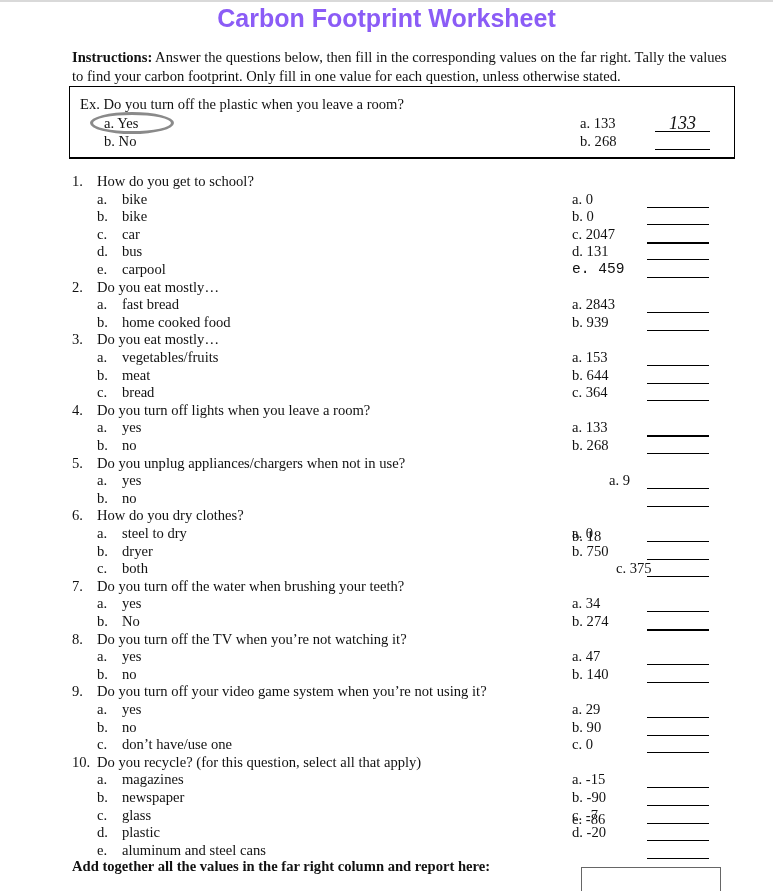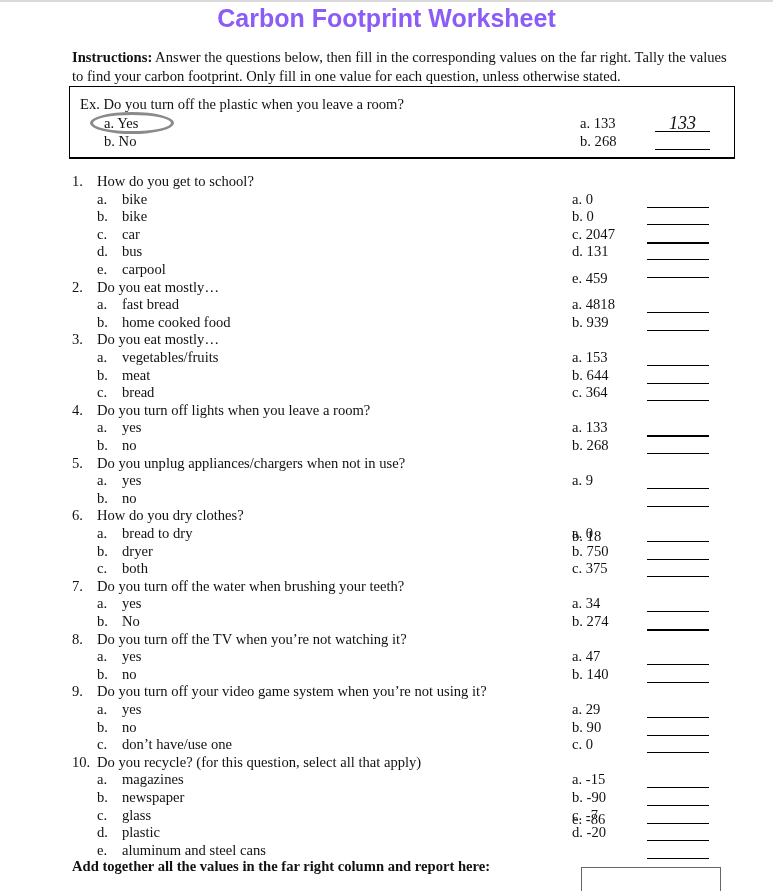--- a/index.html
+++ b/index.html
@@ -73,31 +73,31 @@
     <div class="q" style="top: 243.4px;">
       <span class="optletter">d.</span>
       <span class="opttext">bus</span>
     </div>
     <div class="val" style="top: 243.4px;">d. 131</div>
     <div class="blank" style="top: 259.4px;"></div>
     <div class="q" style="top: 261px;">
       <span class="optletter">e.</span>
       <span class="opttext">carpool</span>
     </div>
-    <div class="val" style="top: 270px;">e. 459</div>
+    <div class="val" style="top: 261px; font-family: Liberation Mono, monospace;">e. 459</div>
     <div class="blank" style="top: 277px;"></div>
     <div class="q" style="top: 278.6px;">
       <span class="qnum">2.</span>
       <span class="qtext">Do you eat mostly…</span>
     </div>
     <div class="q" style="top: 296.2px;">
       <span class="optletter">a.</span>
       <span class="opttext">fast bread</span>
     </div>
-    <div class="val" style="top: 296.2px;">a. 4818</div>
+    <div class="val" style="top: 296.2px;">a. 2843</div>
     <div class="blank" style="top: 312.2px;"></div>
     <div class="q" style="top: 313.8px;">
       <span class="optletter">b.</span>
       <span class="opttext">home cooked food</span>
     </div>
     <div class="val" style="top: 313.8px;">b. 939</div>
     <div class="blank" style="top: 329.8px;"></div>
     <div class="q" style="top: 331.4px;">
       <span class="qnum">3.</span>
       <span class="qtext">Do you eat mostly…</span>
@@ -137,49 +137,49 @@
     <div class="val" style="top: 437px;">b. 268</div>
     <div class="blank" style="top: 453px;"></div>
     <div class="q" style="top: 454.6px;">
       <span class="qnum">5.</span>
       <span class="qtext">Do you unplug appliances/chargers when not in use?</span>
     </div>
     <div class="q" style="top: 472.2px;">
       <span class="optletter">a.</span>
       <span class="opttext">yes</span>
     </div>
-    <div class="val" style="top: 472.2px;">a. 9</div>
+    <div class="val" style="top: 472.2px; margin-left: 37px;">a. 9</div>
     <div class="blank" style="top: 488.2px;"></div>
     <div class="q" style="top: 489.8px;">
       <span class="optletter">b.</span>
       <span class="opttext">no</span>
     </div>
     <div class="val" style="top: 489.8px; margin-top: 38px;">b. 18</div>
     <div class="blank" style="top: 505.8px;"></div>
     <div class="q" style="top: 507.4px;">
       <span class="qnum">6.</span>
       <span class="qtext">How do you dry clothes?</span>
     </div>
     <div class="q" style="top: 525px;">
       <span class="optletter">a.</span>
-      <span class="opttext">bread to dry</span>
+      <span class="opttext">steel to dry</span>
     </div>
     <div class="val" style="top: 525px;">a. 0</div>
     <div class="blank" style="top: 541px;"></div>
     <div class="q" style="top: 542.6px;">
       <span class="optletter">b.</span>
       <span class="opttext">dryer</span>
     </div>
     <div class="val" style="top: 542.6px;">b. 750</div>
     <div class="blank" style="top: 558.6px;"></div>
     <div class="q" style="top: 560.2px;">
       <span class="optletter">c.</span>
       <span class="opttext">both</span>
     </div>
-    <div class="val" style="top: 560.2px;">c. 375</div>
+    <div class="val" style="top: 560.2px; margin-left: 44px;">c. 375</div>
     <div class="blank" style="top: 576.2px;"></div>
     <div class="q" style="top: 577.8px;">
       <span class="qnum">7.</span>
       <span class="qtext">Do you turn off the water when brushing your teeth?</span>
     </div>
     <div class="q" style="top: 595.4px;">
       <span class="optletter">a.</span>
       <span class="opttext">yes</span>
     </div>
     <div class="val" style="top: 595.4px;">a. 34</div>

